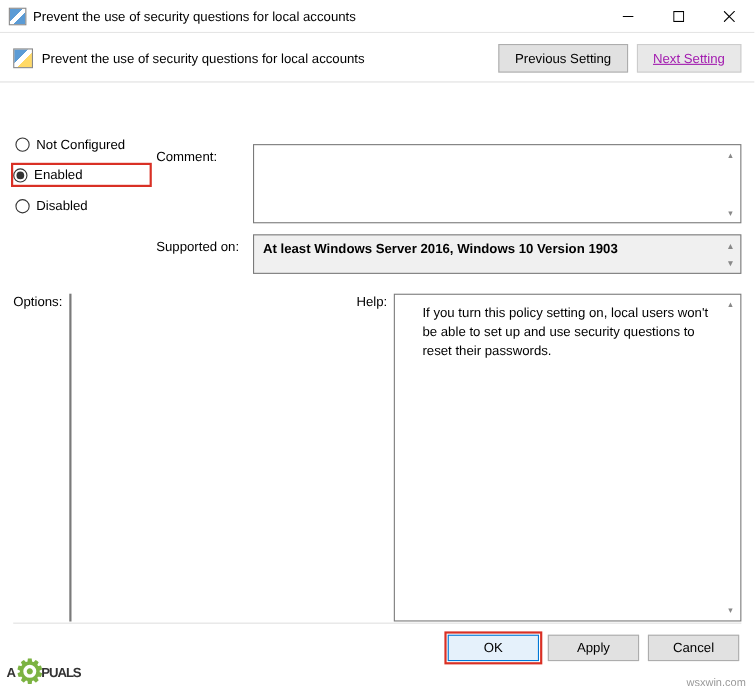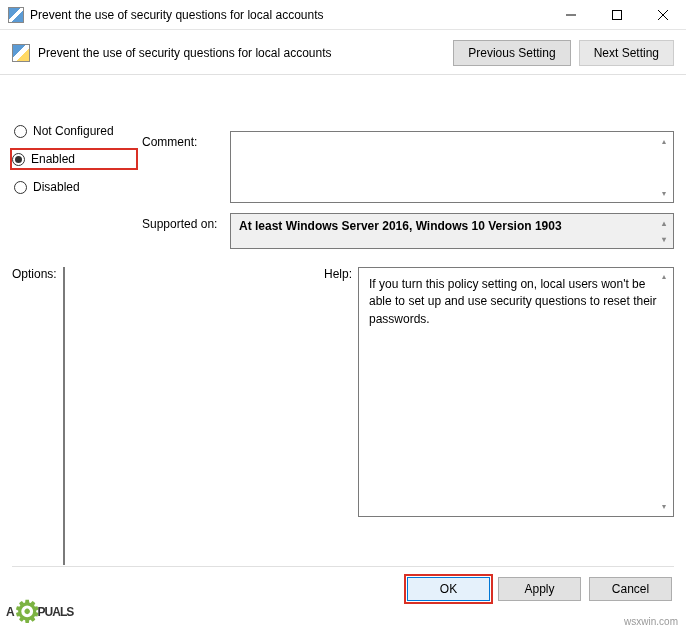--- a/index.html
+++ b/index.html
@@ -12,21 +12,21 @@
     .titlebar-controls { display: flex; }
     .titlebar-btn { width: 46px; height: 30px; display: flex; align-items: center; justify-content: center; }
     .titlebar-btn svg { width: 10px; height: 10px; }
     
     
     .header-section { padding: 10px 12px 8px 12px; display: flex; align-items: center; gap: 8px; border-bottom: 1px solid #e0e0e0; }
     .header-icon { width: 18px; height: 18px; background: linear-gradient(135deg, #5b9bd5 40%, #fff 40%, #fff 60%, #ffd966 60%); border: 1px solid #888; flex-shrink: 0; }
     .header-title { flex: 1; color: #000; }
     .nav-buttons { display: flex; gap: 8px; }
     .nav-btn { padding: 5px 14px; background: #e1e1e1; border: 1px solid #adadad; min-width: 90px; text-align: left; }
-    .nav-btn.disabled { color: #000000; background: #e8e8e8; border-color: #ccc; }
+    .nav-btn.disabled { color: #a21caf; background: #e8e8e8; border-color: #ccc; text-decoration: underline; }
     
     
     .content { padding: 10px 12px 0 12px; }
     .top-row { display: flex; gap: 10px; }
     .radio-group { width: 120px; flex-shrink: 0; padding-top: 2px; margin-top: 33px; }
     .radio-item { display: flex; align-items: center; gap: 6px; padding: 4px 2px; margin-bottom: 6px; }
     .radio-item.highlighted { border: 2px solid #d93025; padding: 2px 0px; margin-left: -2px; margin-right: -6px; }
     .radio-circle { width: 13px; height: 13px; border: 1px solid #333; border-radius: 50%; display: flex; align-items: center; justify-content: center; flex-shrink: 0; }
     .radio-dot { width: 7px; height: 7px; background: #333; border-radius: 50%; }
     
@@ -39,21 +39,21 @@
     .scrollbar-arrow { position: absolute; right: 2px; width: 14px; height: 14px; display: flex; align-items: center; justify-content: center; color: #888; font-size: 8px; }
     .scrollbar-arrow.up { top: 2px; }
     .scrollbar-arrow.down { bottom: 2px; }
     
     
     .lower-section { display: flex; gap: 12px; margin-top: 18px; padding: 0 12px; }
     .options-col { width: 300px; display: flex; gap: 6px; }
     .help-col { flex: 1; display: flex; flex-direction: row; gap: 6px; }
     .section-label { color: #000; }
     .options-box { border: 1px solid #7a7a7a; background: #fff; height: 298px; }
-    .help-box { border: 1px solid #7a7a7a; background: #fff; height: 250px; padding: 8px 10px; line-height: 1.45; color: #000; position: relative; }
+    .help-box { border: 1px solid #7a7a7a; background: #fff; height: 298px; padding: 8px 25px; line-height: 1.45; color: #000; position: relative; }
     
     
     .footer { position: absolute; bottom: 32px; right: 14px; display: flex; gap: 8px; }
     .footer-btn { width: 83px; padding: 4px 0; background: #e1e1e1; border: 1px solid #adadad; text-align: center; }
     .footer-btn.highlighted { outline: 2px solid #d93025; outline-offset: 1px; background: #e5f1fb; border-color: #0078d7; }
     
     
     .footer-divider { position: absolute; bottom: 66px; left: 12px; right: 12px; border-top: 1px solid #e0e0e0; }
     
     

